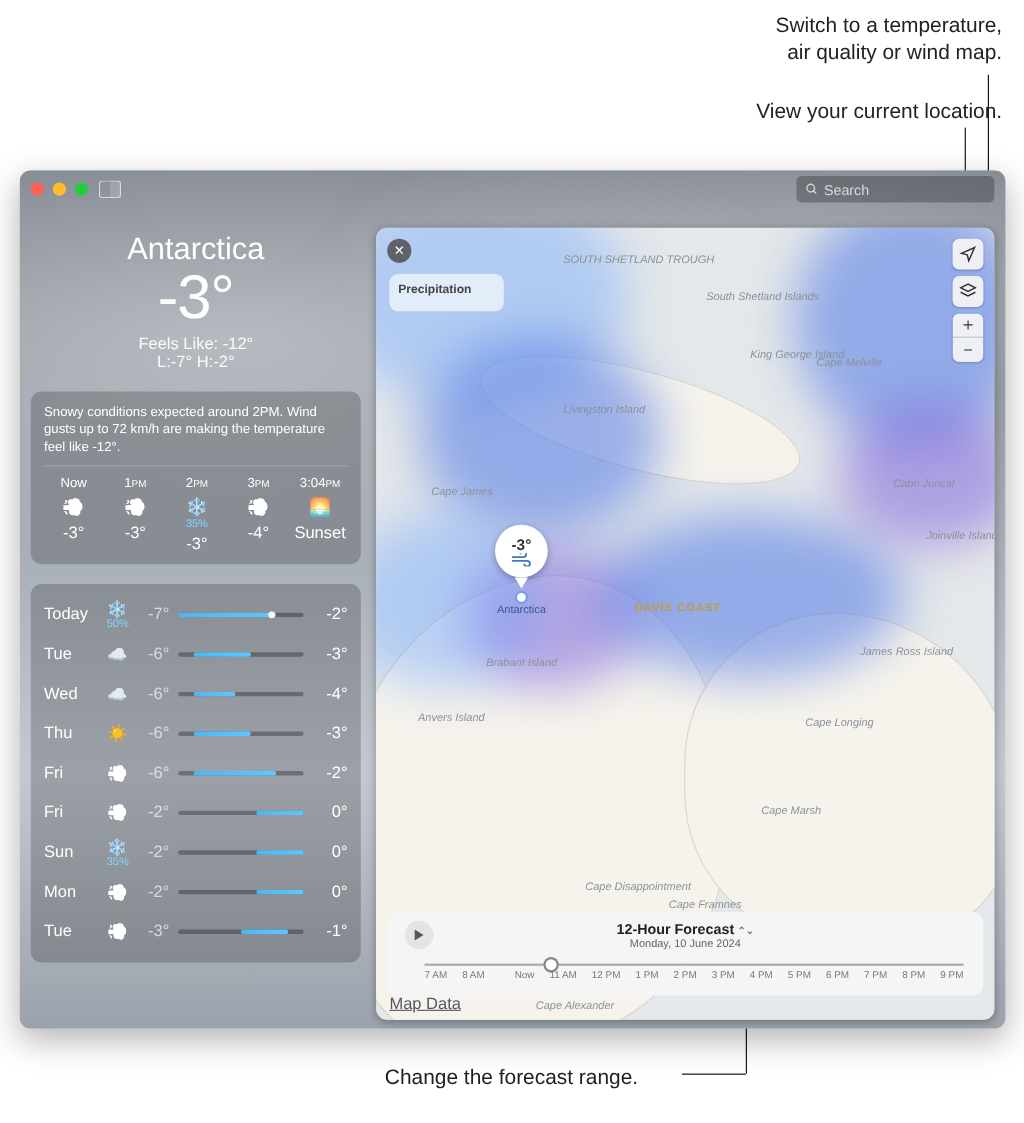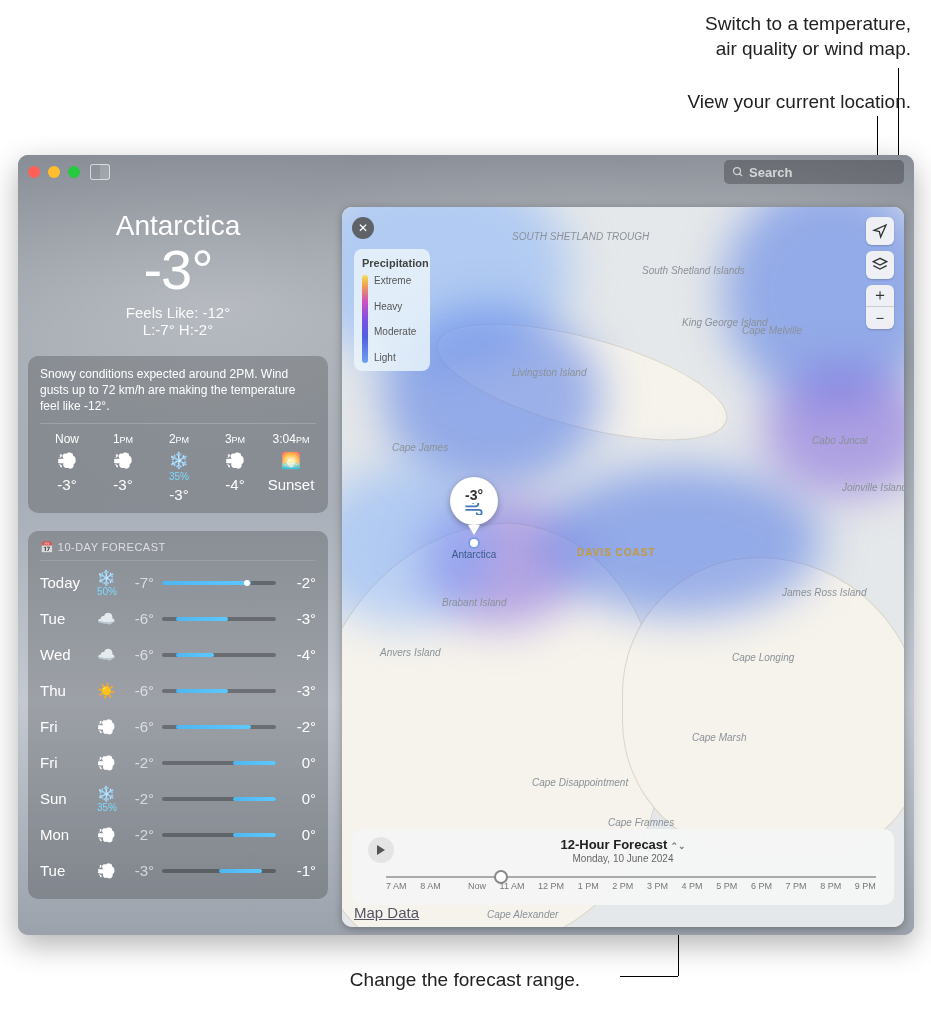--- a/index.html
+++ b/index.html
@@ -8,21 +8,21 @@
   
   
   .callout { position: absolute; color: #222; font-size: 19px; text-align: right; line-height:1.3; }
   .callout-line { position: absolute; background:#000; }
   
   
   .window { position: absolute; left: 18px; top: 155px; width: 896px; height: 780px; border-radius: 10px; overflow: hidden; box-shadow: 0 10px 30px rgba(0,0,0,.3); background: linear-gradient(180deg,#8d9197 0%,#a2a9b3 20%,#c8cdd4 60%,#9aa1ac 100%); }
   .sky { position:absolute; inset:0; background: radial-gradient(800px 300px at 200px 150px, rgba(255,255,255,0.35), transparent 70%), radial-gradient(600px 200px at 700px 80px, rgba(255,255,255,0.28), transparent 70%), linear-gradient(180deg,#7e848d 0%, #9ea5ae 35%, #c4c9d1 70%, #9ba2ab 100%); }
   
   
-  .titlebar { position: relative; height: 34px; display:flex; align-items:center; padding:0 10px; z-index:20;font-weight:bold;}
+  .titlebar { position: relative; height: 34px; display:flex; align-items:center; padding:0 10px; z-index:20;}
   .traffic { display:flex; gap:8px; }
   .tl { width:12px; height:12px; border-radius:50%; }
   .tl.r{background:#ff5f56;} .tl.y{background:#ffbd2e;} .tl.g{background:#27c93f;}
   .sidebar-toggle {margin-left:10px; width:22px; height:16px; opacity:.8; display:flex;}
   .sidebar-toggle span{width:10px;height:16px;border:1.5px solid rgba(255,255,255,.8); border-radius:3px;}
   .sidebar-toggle span:first-child{border-right:none; border-radius:3px 0 0 3px;}
   .sidebar-toggle span:last-child{border-left:none; border-radius:0 3px 3px 0; background:rgba(255,255,255,.2);}
   .search { margin-left:auto; width:180px; height:24px; background:rgba(0,0,0,.25); border-radius:5px; display:flex; align-items:center; padding:0 8px; color:rgba(255,255,255,.7); font-size:13px;}
   .search svg{margin-right:5px;}
   
@@ -58,21 +58,21 @@
   
   
   .map { position:absolute; left:324px; top:52px; width:562px; height:720px; background:#e9ecee; border-radius:10px; overflow:hidden; z-index:10; box-shadow:0 2px 8px rgba(0,0,0,.3);}
   .mapbg{position:absolute; inset:0; background:#e5e8ea;}
   .land{position:absolute; background:#f6f3ec; border:1px solid rgba(180,170,150,.4);}
   .blob{position:absolute; border-radius:50%; filter:blur(22px);}
   .b1{background:rgba(80,120,230,.55);} .b2{background:rgba(120,90,220,.5);} .b3{background:rgba(100,160,255,.4);}
   .maplabel{position:absolute; font-size:10px; color:#8a9199; font-style:italic; white-space:nowrap;}
   .maplabel.gold{color:#c49a3a; font-style:normal; font-weight:600; letter-spacing:1px;}
   
-  .legend{position:absolute; left:12px; top:42px; width:76px; background:rgba(235,245,250,.82); border-radius:8px; padding:8px; font-size:10px; color:#555;}
+  .legend{position:absolute; left:12px; top:42px; width:104px; background:rgba(235,245,250,.82); border-radius:8px; padding:8px; font-size:10px; color:#555;}
   .legend .lh{font-size:11px; font-weight:600; color:#444; margin-bottom:6px;}
   .legend .scale{display:flex; gap:6px;}
   .legend .grad{width:6px; height:88px; border-radius:3px; background:linear-gradient(#f5e05a 0%, #f0a050 12%, #d050c0 30%, #8050e0 50%, #5060e0 70%, #70a0f0 100%);}
   .legend .lbls{display:flex; flex-direction:column; justify-content:space-between; height:88px; font-size:10px;}
   
   .closebtn{position:absolute; left:10px; top:10px; width:22px; height:22px; border-radius:50%; background:rgba(80,80,80,.85); color:#fff; display:flex; align-items:center; justify-content:center; font-size:12px; cursor:pointer;}
   
   .mapctrls{position:absolute; right:10px; top:10px; display:flex; flex-direction:column; gap:6px;}
   .mbtn{width:28px; height:28px; background:rgba(245,245,245,.92); border-radius:6px; display:flex; align-items:center; justify-content:center; color:#333; box-shadow:0 1px 2px rgba(0,0,0,.2);}
   .mbtn.half{height:22px;}
@@ -182,21 +182,20 @@
             <div class="hour">
               <div class="lbl">3:04<span class="ampm">PM</span></div>
   <div class="ico sunset-icon"></div>
 
   <div class="tmp">Sunset</div>
             </div>
           </div>
       </div>
 
       <div class="card">
-        <div class="tenhead">10-DAY FORECAST</div>
         <div id="days">
             <div class="drow">
               <div class="day">Today</div>
   <div class="dico"><span class="snow-icon"></span><span class="dprob">50%</span></div>
   <div class="lo">-7°</div>
   <div class="bar">
                 <div class="fill" style="left:0%; width:78%;"></div>
                 <div class="dot" style="left:72%;"></div>
               </div>
   <div class="hi">-2°</div>
@@ -301,38 +300,29 @@
           <div class="maplabel " style="left: 170px; top: 160px;">Livingston Island</div>
           <div class="maplabel " style="left: 50px; top: 235px;">Cape James</div>
           <div class="maplabel gold" style="left: 235px; top: 340px;">DAVIS COAST</div>
           <div class="maplabel " style="left: 100px; top: 390px;">Brabant Island</div>
           <div class="maplabel " style="left: 38px; top: 440px;">Anvers Island</div>
           <div class="maplabel " style="left: 390px; top: 445px;">Cape Longing</div>
           <div class="maplabel " style="left: 440px; top: 380px;">James Ross Island</div>
           <div class="maplabel " style="left: 470px; top: 228px;">Cabo Juncal</div>
           <div class="maplabel " style="left: 500px; top: 275px;">Joinville Island</div>
           <div class="maplabel " style="left: 350px; top: 525px;">Cape Marsh</div>
-          <div class="maplabel " style="left: 190px; top: 570px;">Cape Disappointment</div>
+          <div class="maplabel " style="left: 190px; top: 594px;">Cape Disappointment</div>
           <div class="maplabel " style="left: 230px; top: 610px; margin-left: 36px;">Cape Framnes</div>
           <div class="maplabel " style="left: 145px; top: 702px;">Cape Alexander</div>
         </div>
 
       <div class="closebtn">✕</div>
 
       <div class="legend">
         <div class="lh">Precipitation</div>
-        <div class="scale">
-          <div class="grad"></div>
-          <div class="lbls" id="leglabels">
-              <div>Extreme</div>
-              <div>Heavy</div>
-              <div>Moderate</div>
-              <div>Light</div>
-            </div>
-        </div>
       </div>
 
       <div class="mapctrls">
         <div class="mbtn">
           <svg width="16" height="16" viewBox="0 0 24 24" fill="none" stroke="#333" stroke-width="2">
               <path d="M3 11l18-8-8 18-2-8-8-2z"></path>
             </svg>
         </div>
         <div class="mbtn">
           <svg width="16" height="16" viewBox="0 0 24 24" fill="none" stroke="#333" stroke-width="2">

